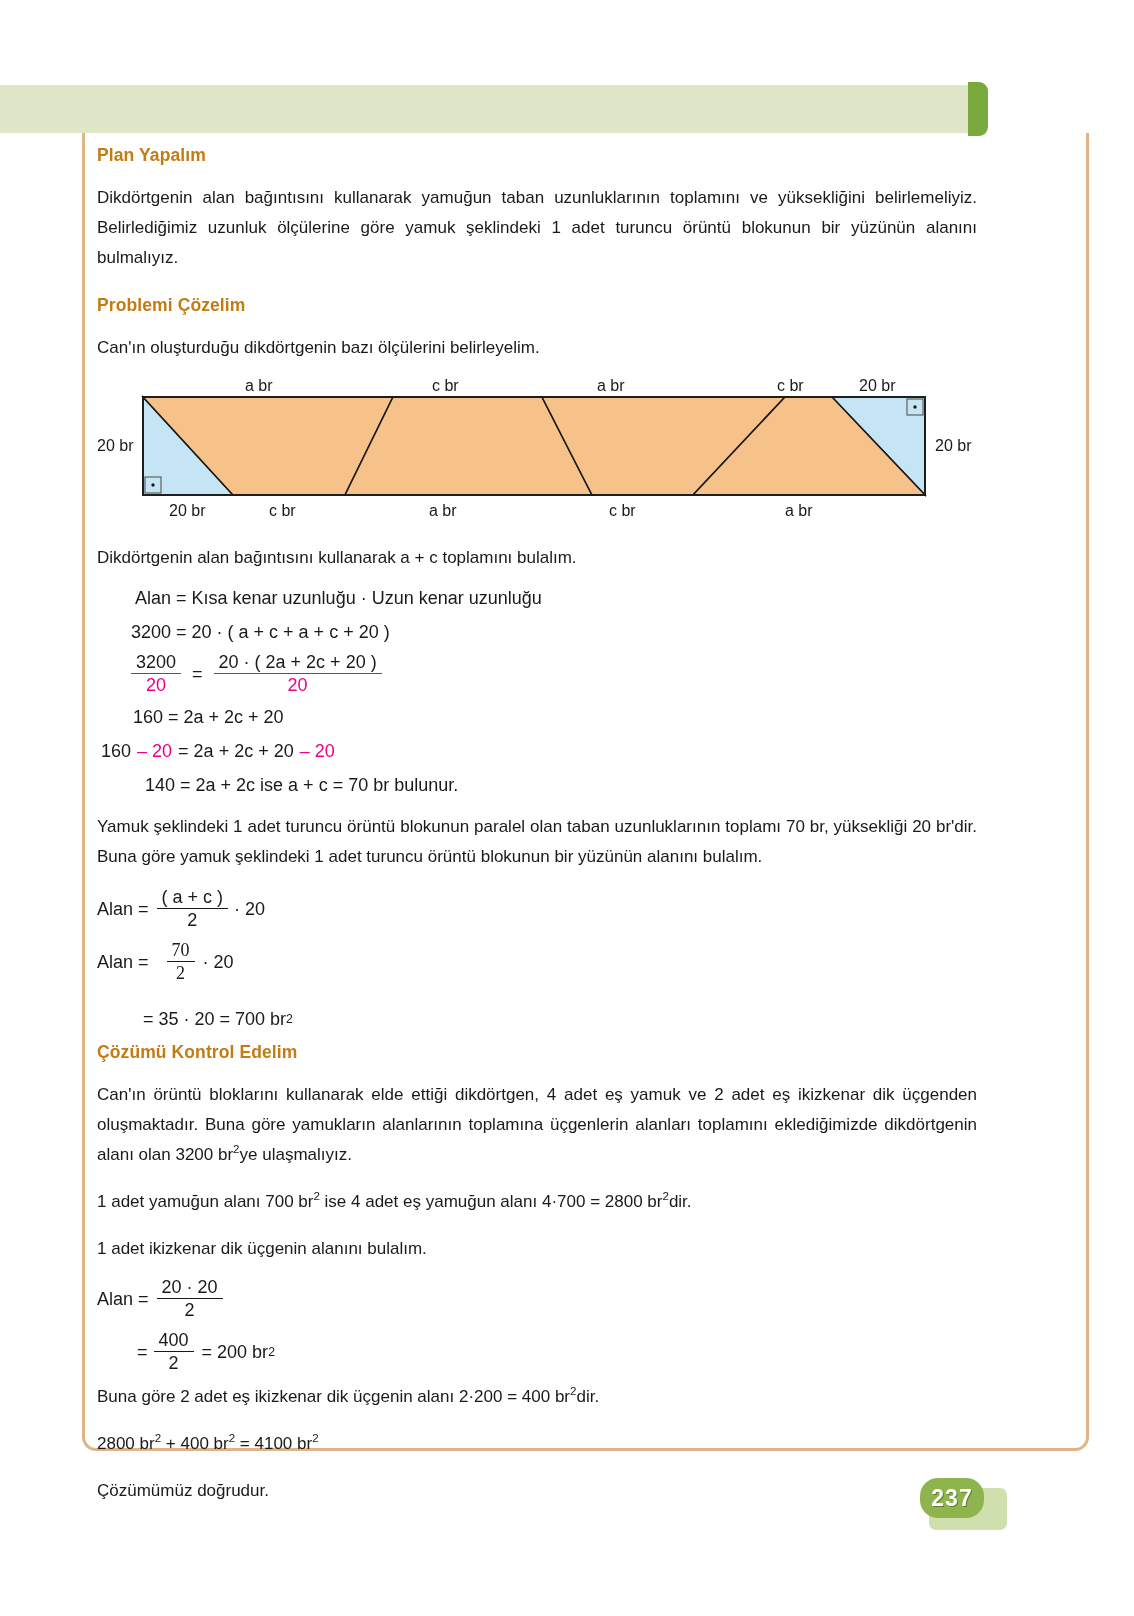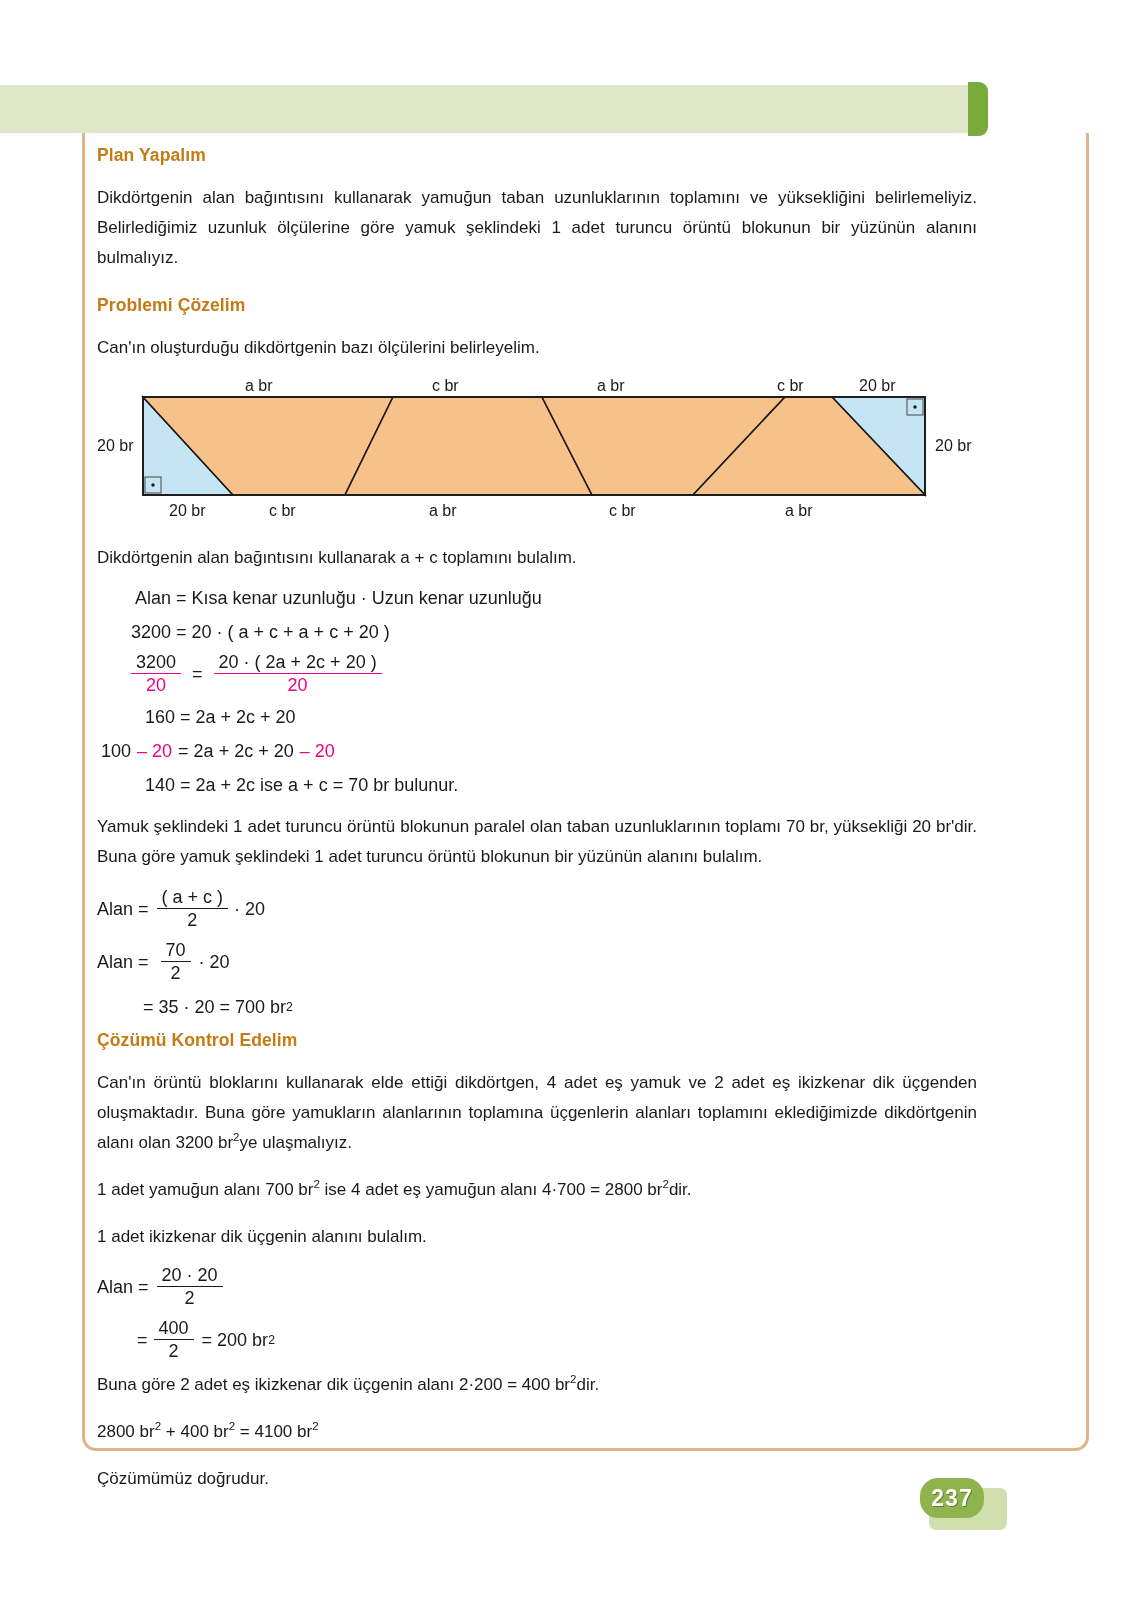--- a/index.html
+++ b/index.html
@@ -221,26 +221,26 @@
       <span class="num">3200</span>
       <span class="den pink">20</span>
     </span>
     <span class="eqsign">=</span>
     <span class="frac bar-pink">
       <span class="num">20 · ( 2a + 2c + 20 )</span>
       <span class="den pink">20</span>
     </span>
   </div>
 
-  <div class="math mrow" style="margin-left:48px; margin-top:14px;">
+  <div class="math mrow" style="margin-left:36px; margin-top:14px;">
     <span>160 = 2a + 2c + 20</span>
   </div>
 
   <div class="math mrow" style="margin-left:4px; margin-top:16px;">
-    <span>100</span>
+    <span>160</span>
     <span class="pink" style="margin-left:6px;">– 20</span>
     <span style="margin-left:6px;">= 2a + 2c + 20</span>
     <span class="pink" style="margin-left:6px;">– 20</span>
   </div>
 
   <div class="math mrow" style="margin-left:48px; margin-top:16px;">
     <span>140 = 2a + 2c ise a + c = 70 br bulunur.</span>
   </div>
 
   <p class="para" style="margin-top:18px;">Yamuk şeklindeki 1 adet turuncu örüntü blokunun paralel olan taban uzunluklarının toplamı 70 br, yüksekliği 20 br'dir. Buna göre yamuk şeklindeki 1 adet turuncu örüntü blokunun bir yüzünün alanını bulalım.</p>
@@ -249,28 +249,28 @@
     <span>Alan =</span>
     <span class="frac bar-dark" style="margin-left:8px;">
       <span class="num">( a + c )</span>
       <span class="den">2</span>
     </span>
     <span style="margin-left:2px;">· 20</span>
   </div>
 
   <div class="math mrow" style="margin-top:12px;">
     <span>Alan =</span>
-    <span class="frac bar-dark" style="margin-left:12px;">
+    <span class="frac bar-dark" style="margin-left:18px;font-family:Liberation Serif, serif;">
       <span class="num">70</span>
       <span class="den">2</span>
     </span>
     <span style="margin-left:4px;">· 20</span>
   </div>
 
-  <div class="math mrow" style="margin-left:46px; margin-top:16px;">
+  <div class="math mrow" style="margin-left:46px; margin-top:28px;">
     <span>= 35 · 20 = 700 br</span>
       <sup>2</sup>
   </div>
 
   <h2 class="section-title" style="margin-top:14px;">Çözümü Kontrol Edelim</h2>
 
   <p class="para"><span>Can'ın örüntü bloklarını kullanarak elde ettiği dikdörtgen, 4 adet eş yamuk ve 2 adet eş ikizkenar dik üçgenden oluşmaktadır. Buna göre yamukların alanlarının toplamına üçgenlerin alanları toplamını eklediğimizde dikdörtgenin alanı olan 3200 br</span><sup>2</sup><span>ye ulaşmalıyız.</span></p>
 
   <p class="para nojust"><span>1 adet yamuğun alanı 700 br</span><sup>2</sup><span> ise 4 adet eş yamuğun alanı 4·700 = 2800 br</span><sup>2</sup><span>dir.</span></p>
 

